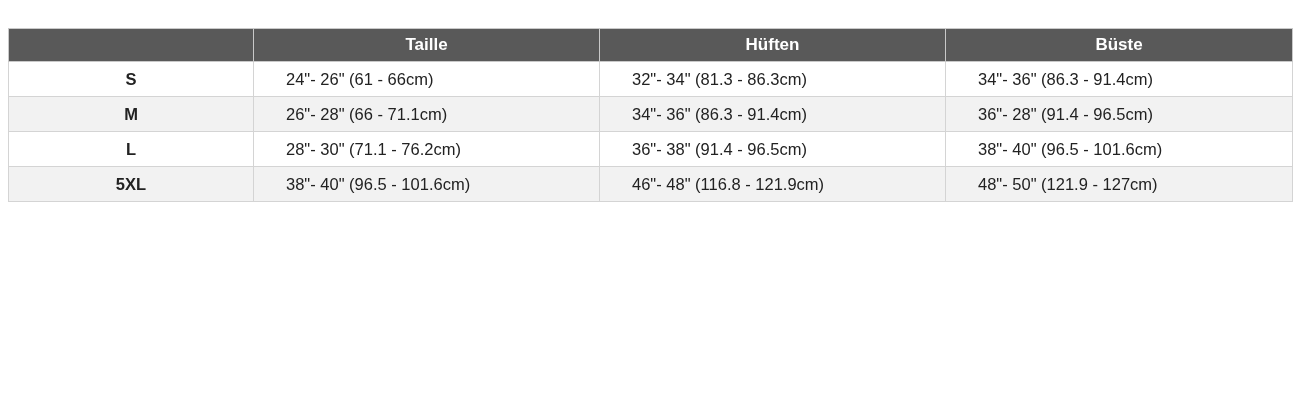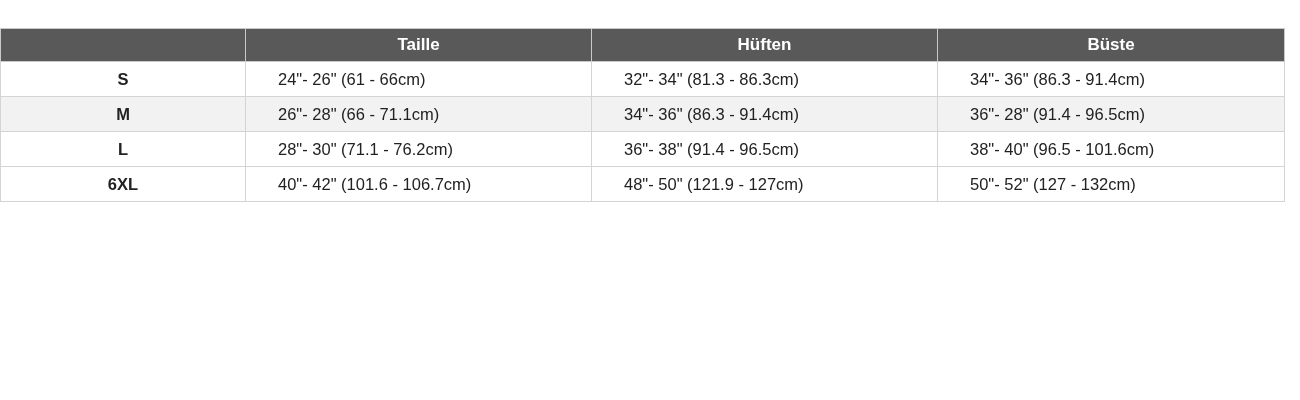--- a/index.html
+++ b/index.html
@@ -10,21 +10,21 @@
   body {
     width: 1300px;
     height: 400px;
     font-family: "Liberation Sans", sans-serif;
     overflow: hidden;
   }
   #size-chart-wrap {
     box-sizing: border-box;
     width: 1300px;
     height: 400px;
-    padding: 28px 8px 22px 0;
+    padding: 28px 8px 22px 8px;
   }
   table.size-chart {
     border-collapse: collapse;
     width: 1284px;
     table-layout: fixed;
     font-size: 16.5px;
     color: #222222;
   }
   table.size-chart col.c0 { width: 245px; }
   table.size-chart col.c1 { width: 346px; }
@@ -99,21 +99,21 @@
         <td class="val">26"- 28" (66 - 71.1cm)</td>
         <td class="val">34"- 36" (86.3 - 91.4cm)</td>
         <td class="val">36"- 28" (91.4 - 96.5cm)</td>
       </tr>
       <tr class="odd">
         <td class="sizelabel">L</td>
         <td class="val">28"- 30" (71.1 - 76.2cm)</td>
         <td class="val">36"- 38" (91.4 - 96.5cm)</td>
         <td class="val">38"- 40" (96.5 - 101.6cm)</td>
       </tr>
-      <tr class="odd">
-        <td class="sizelabel">6XL</td>
-        <td class="val">40"- 42" (101.6 - 106.7cm)</td>
+      <tr class="even">
+        <td class="sizelabel">5XL</td>
+        <td class="val">38"- 40" (96.5 - 101.6cm)</td>
+        <td class="val">46"- 48" (116.8 - 121.9cm)</td>
         <td class="val">48"- 50" (121.9 - 127cm)</td>
-        <td class="val">50"- 52" (127 - 132cm)</td>
       </tr>
     </tbody>
   </table>
 </div>
 
 </body></html>

